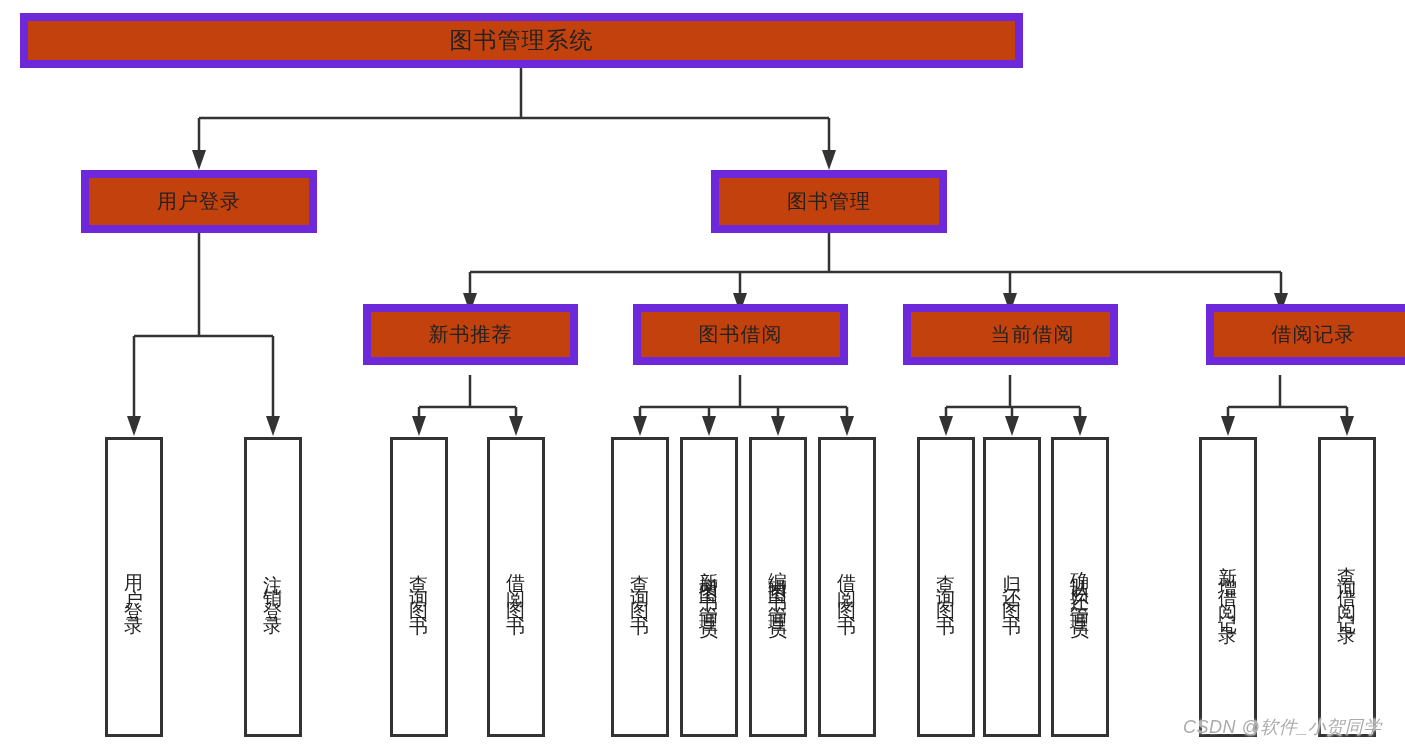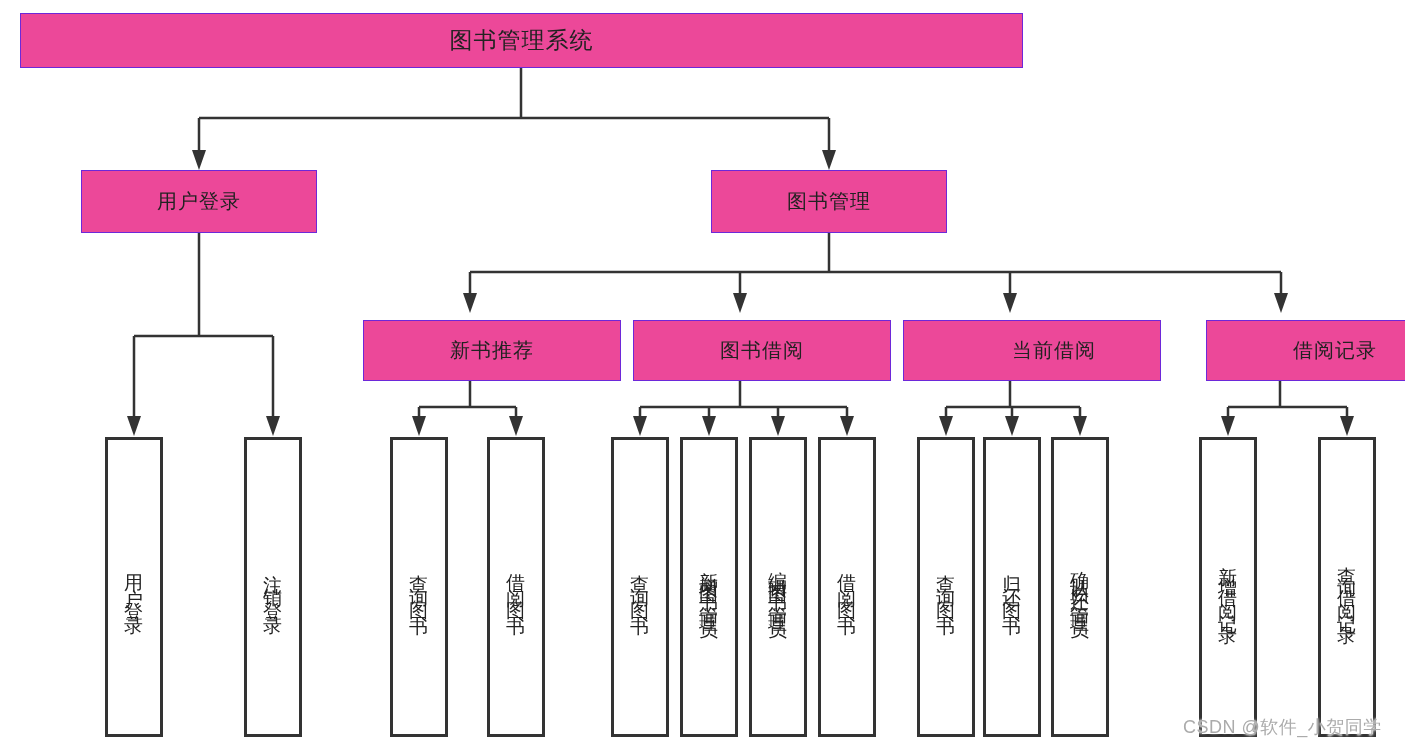--- a/index.html
+++ b/index.html
@@ -17,38 +17,38 @@
   }
   #wires {
     position: absolute;
     left: 0; top: 0;
     width: 1405px;
     height: 747px;
   }
   .hbox {
     position: absolute;
     box-sizing: border-box;
-    background: #ec4899;
-    border: 1px solid #6d28d9;
+    background: #c2410c;
+    border: 8px solid #6d28d9;
     display: flex;
     align-items: center;
     justify-content: center;
     color: #222222;
     font-size: 20px;
     letter-spacing: 1px;
     white-space: nowrap;
   }
   .root {
     left: 20px; top: 13px; width: 1003px; height: 55px;
     font-size: 23px;
   }
   .lvl2 { top: 170px; width: 236px; height: 63px; }
   .b-user-login  { left: 81px; }
   .b-book-mgmt   { left: 711px; text-align: right; }
-  .lvl3 { top: 320px; width: 258px; height: 61px; }
+  .lvl3 { top: 304px; width: 215px; height: 61px; }
   .b-new-book    { left: 363px; }
   .b-borrowing   { left: 633px; }
   .b-current     { left: 903px; padding-left: 44px; }
   .b-records     { left: 1173px; margin-left: 33px; }
   .vbox {
     position: absolute;
     box-sizing: border-box;
     top: 437px;
     width: 58px;
     height: 300px;
@@ -84,20 +84,21 @@
   #watermark {
     position: absolute;
     left: 1183px;
     top: 715px;
     font-size: 18px;
     color: #ababab;
     letter-spacing: 0.5px;
     white-space: nowrap;
     z-index: 6;
     text-shadow: 0 0 2px #ffffff, 0 0 3px #ffffff;
+    font-style: italic;
   }
 </style>
 </head>
 <body>
 
 <div id="stage">
 
   <svg id="wires" viewBox="0 0 1405 747" xmlns="http://www.w3.org/2000/svg">
     <g stroke="#333333" stroke-width="2.5" fill="none">
       <path d="M521,68 V118 M199,118 H829 M199,118 V153 M829,118 V153"></path>

